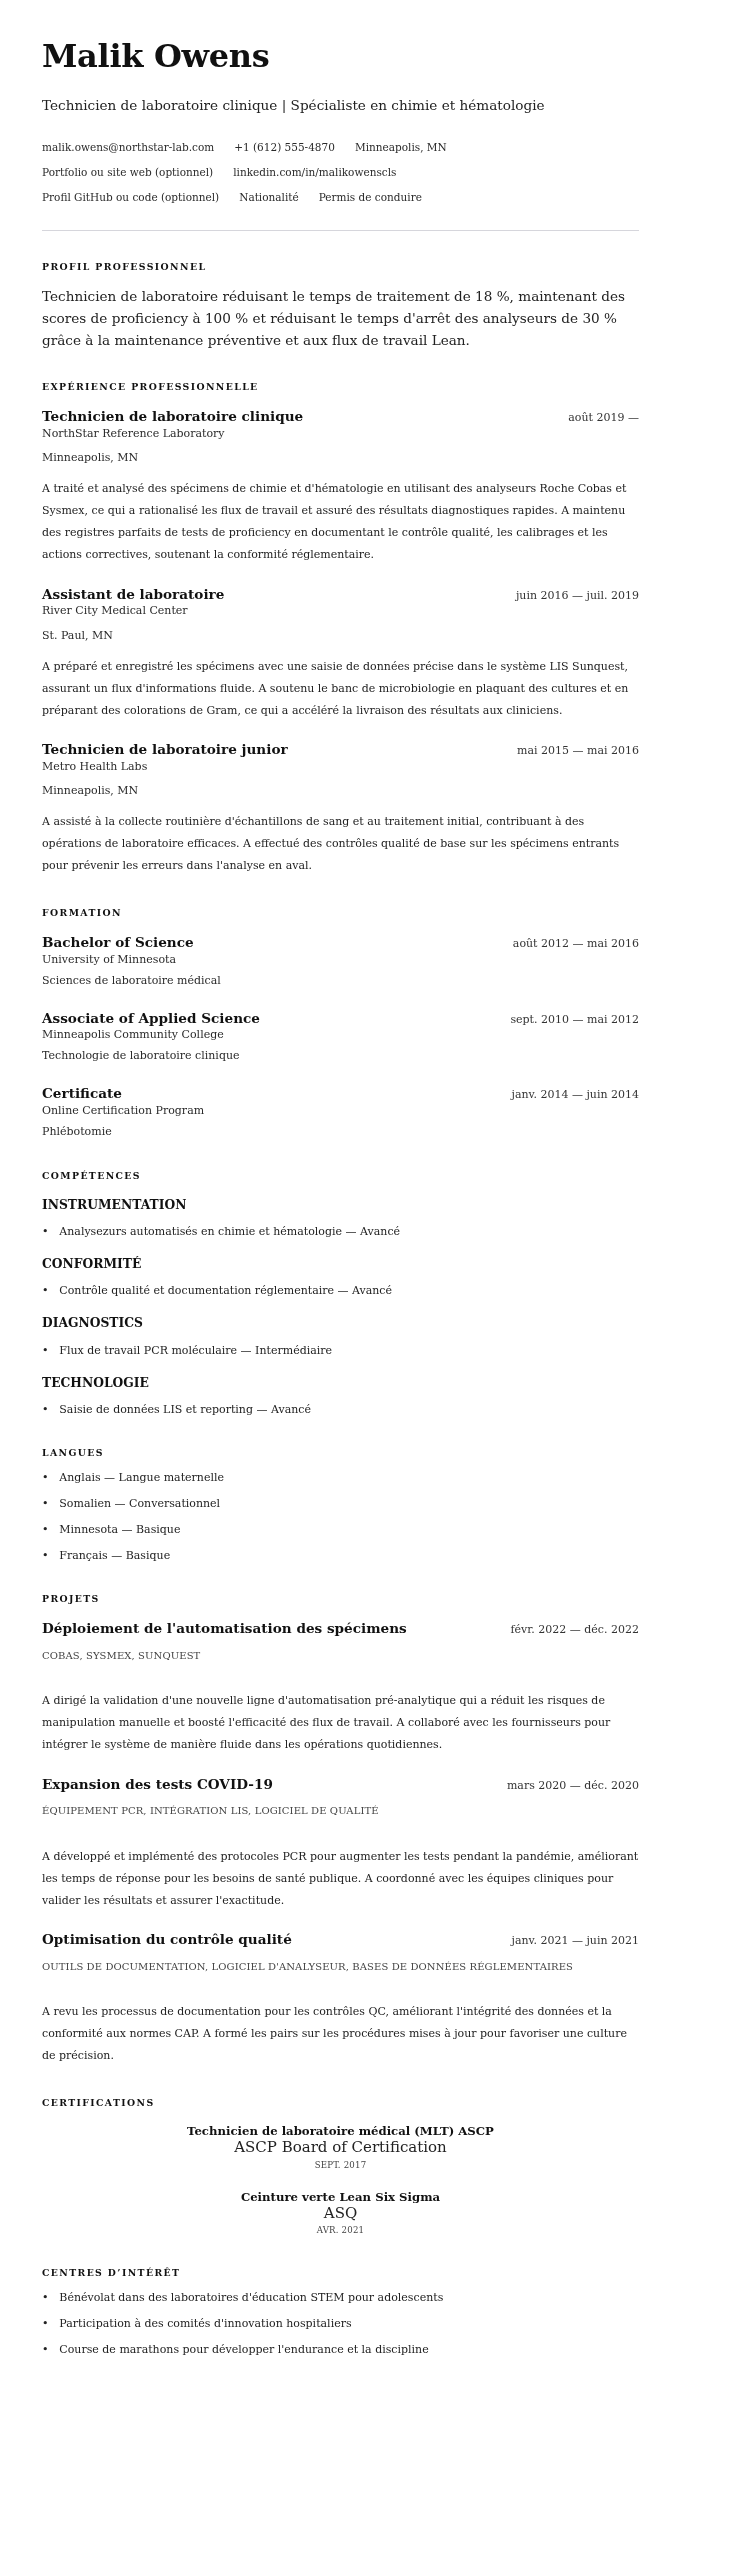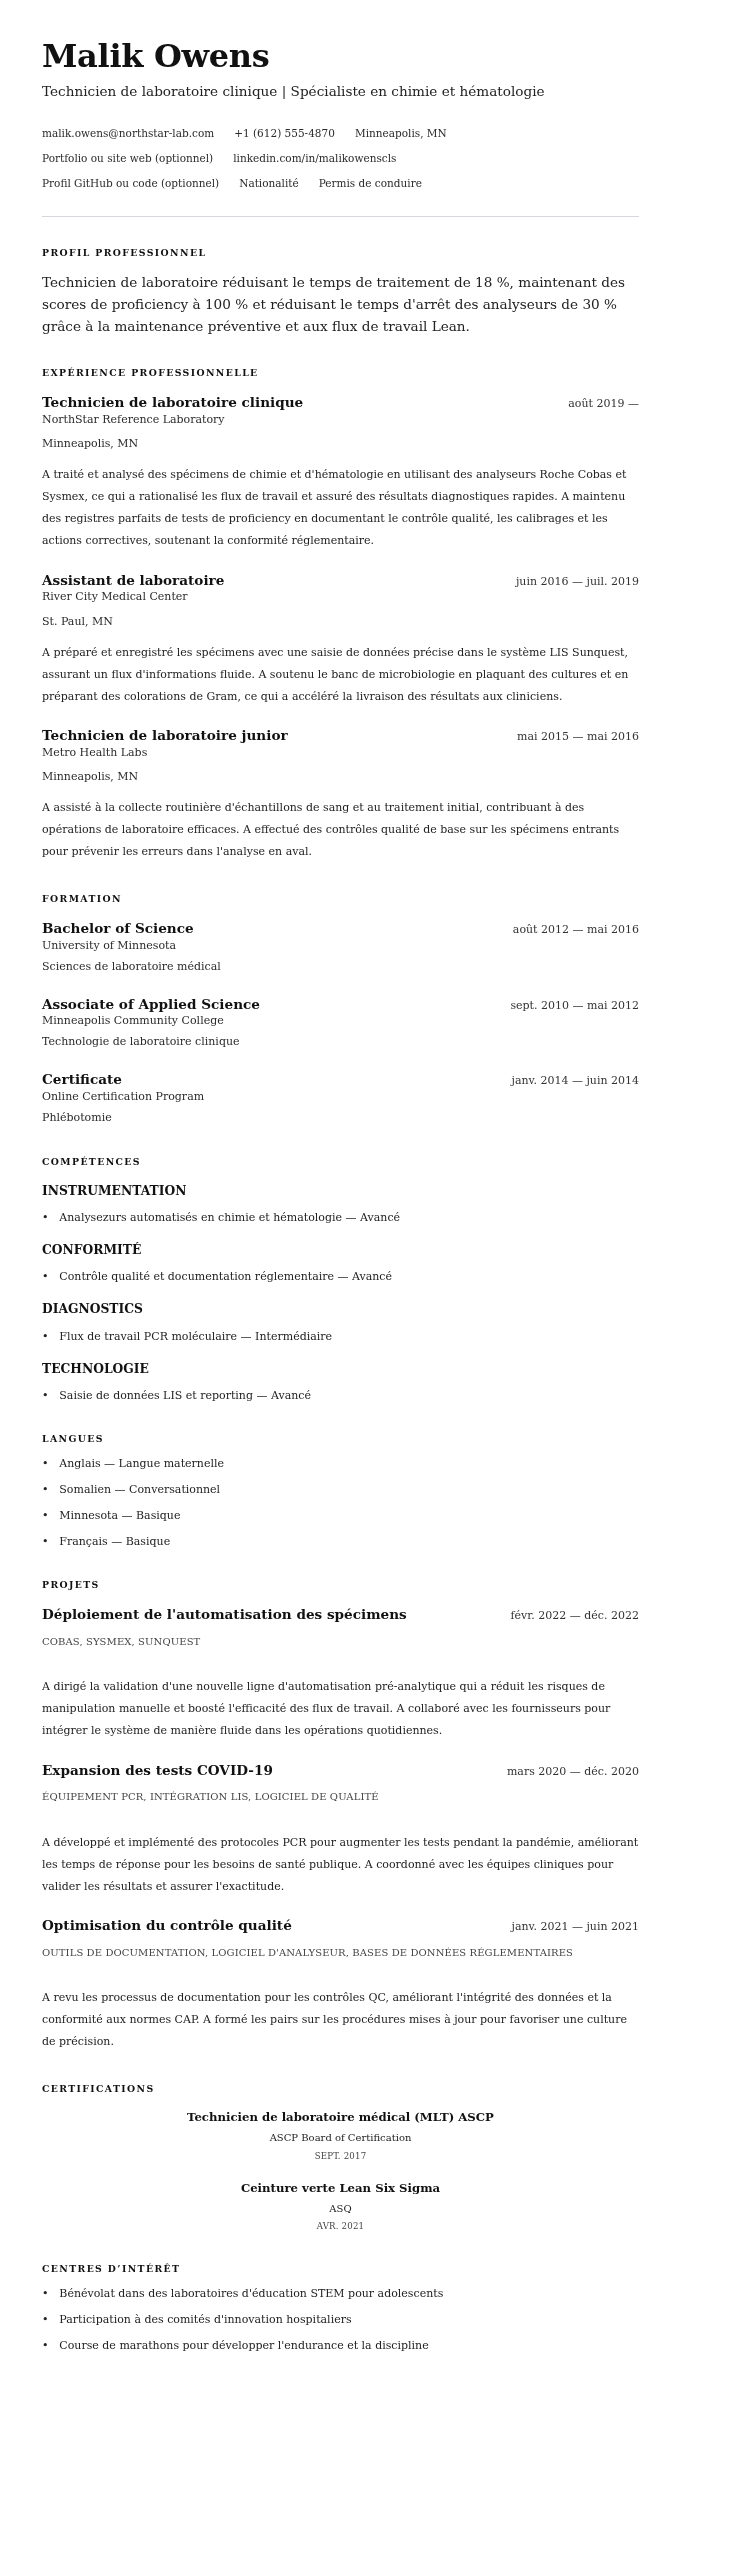--- a/index.html
+++ b/index.html
@@ -7,21 +7,21 @@
     body {
       width: 741px;
       min-height: 2576px;
       font-family: "DejaVu Serif", serif;
       color: #1a1a1a;
     }
     .page { padding: 36px 42px 37px 42px; width: 681px; }
 
     
     .name { font-size: 32px; font-weight: bold; line-height: 41px; color: #111; letter-spacing: -0.3px; }
-    .headline { font-size: 13.6px; line-height: 18.5px; margin-top: 5px; color: #222; }
+    .headline { font-size: 13.6px; line-height: 18.5px; margin-top: 19px; color: #222; }
     .contact-line { display: flex; flex-wrap: wrap; gap: 16px 20px; font-size: 10.5px; line-height: 15px; color: #2a2a2a; }
     .contact-line.first { margin-top: 25px; }
     .contact-line + .contact-line { margin-top: 10px; }
     .divider { height: 1.2px; background: #d6d6dc; margin-top: 25px; border: none; }
 
     
     .section { margin-top: 30px; }
     .section-title { font-size: 9.3px; font-weight: bold; letter-spacing: 1.4px; text-transform: uppercase; line-height: 12.3px; color: #111; }
     .section-body { margin-top: 13.6px; }
 
@@ -56,21 +56,21 @@
     
     .proj .entry { margin-top: 18.5px; }
     .proj .entry:first-child { margin-top: 7px; }
     .proj-tech { font-size: 10px; line-height: 13.6px; color: #444; text-transform: uppercase; margin-top: 11px; letter-spacing: 0.1px; }
     .proj-desc { font-size: 11px; line-height: 22px; color: #222; margin-top: 28px; }
 
     
     .cert { margin-top: 17.3px; text-align: center; }
     .cert:first-child { margin-top: 0; }
     .cert-name { font-size: 11.7px; font-weight: bold; line-height: 16px; color: #111; }
-    .cert-issuer { font-size: 10px; line-height: 16px; color: #222; margin-top: 5px; }
+    .cert-issuer { font-size: 15px; line-height: 16px; color: #222; }
     .cert-date { font-size: 8.6px; line-height: 12.3px; color: #444; text-transform: uppercase; margin-top: 3.7px; letter-spacing: 0.2px; }
 
     .interests { margin-top: 0; }
   </style>
 </head>
 <body>
 
 <div class="page">
 
   <header>

